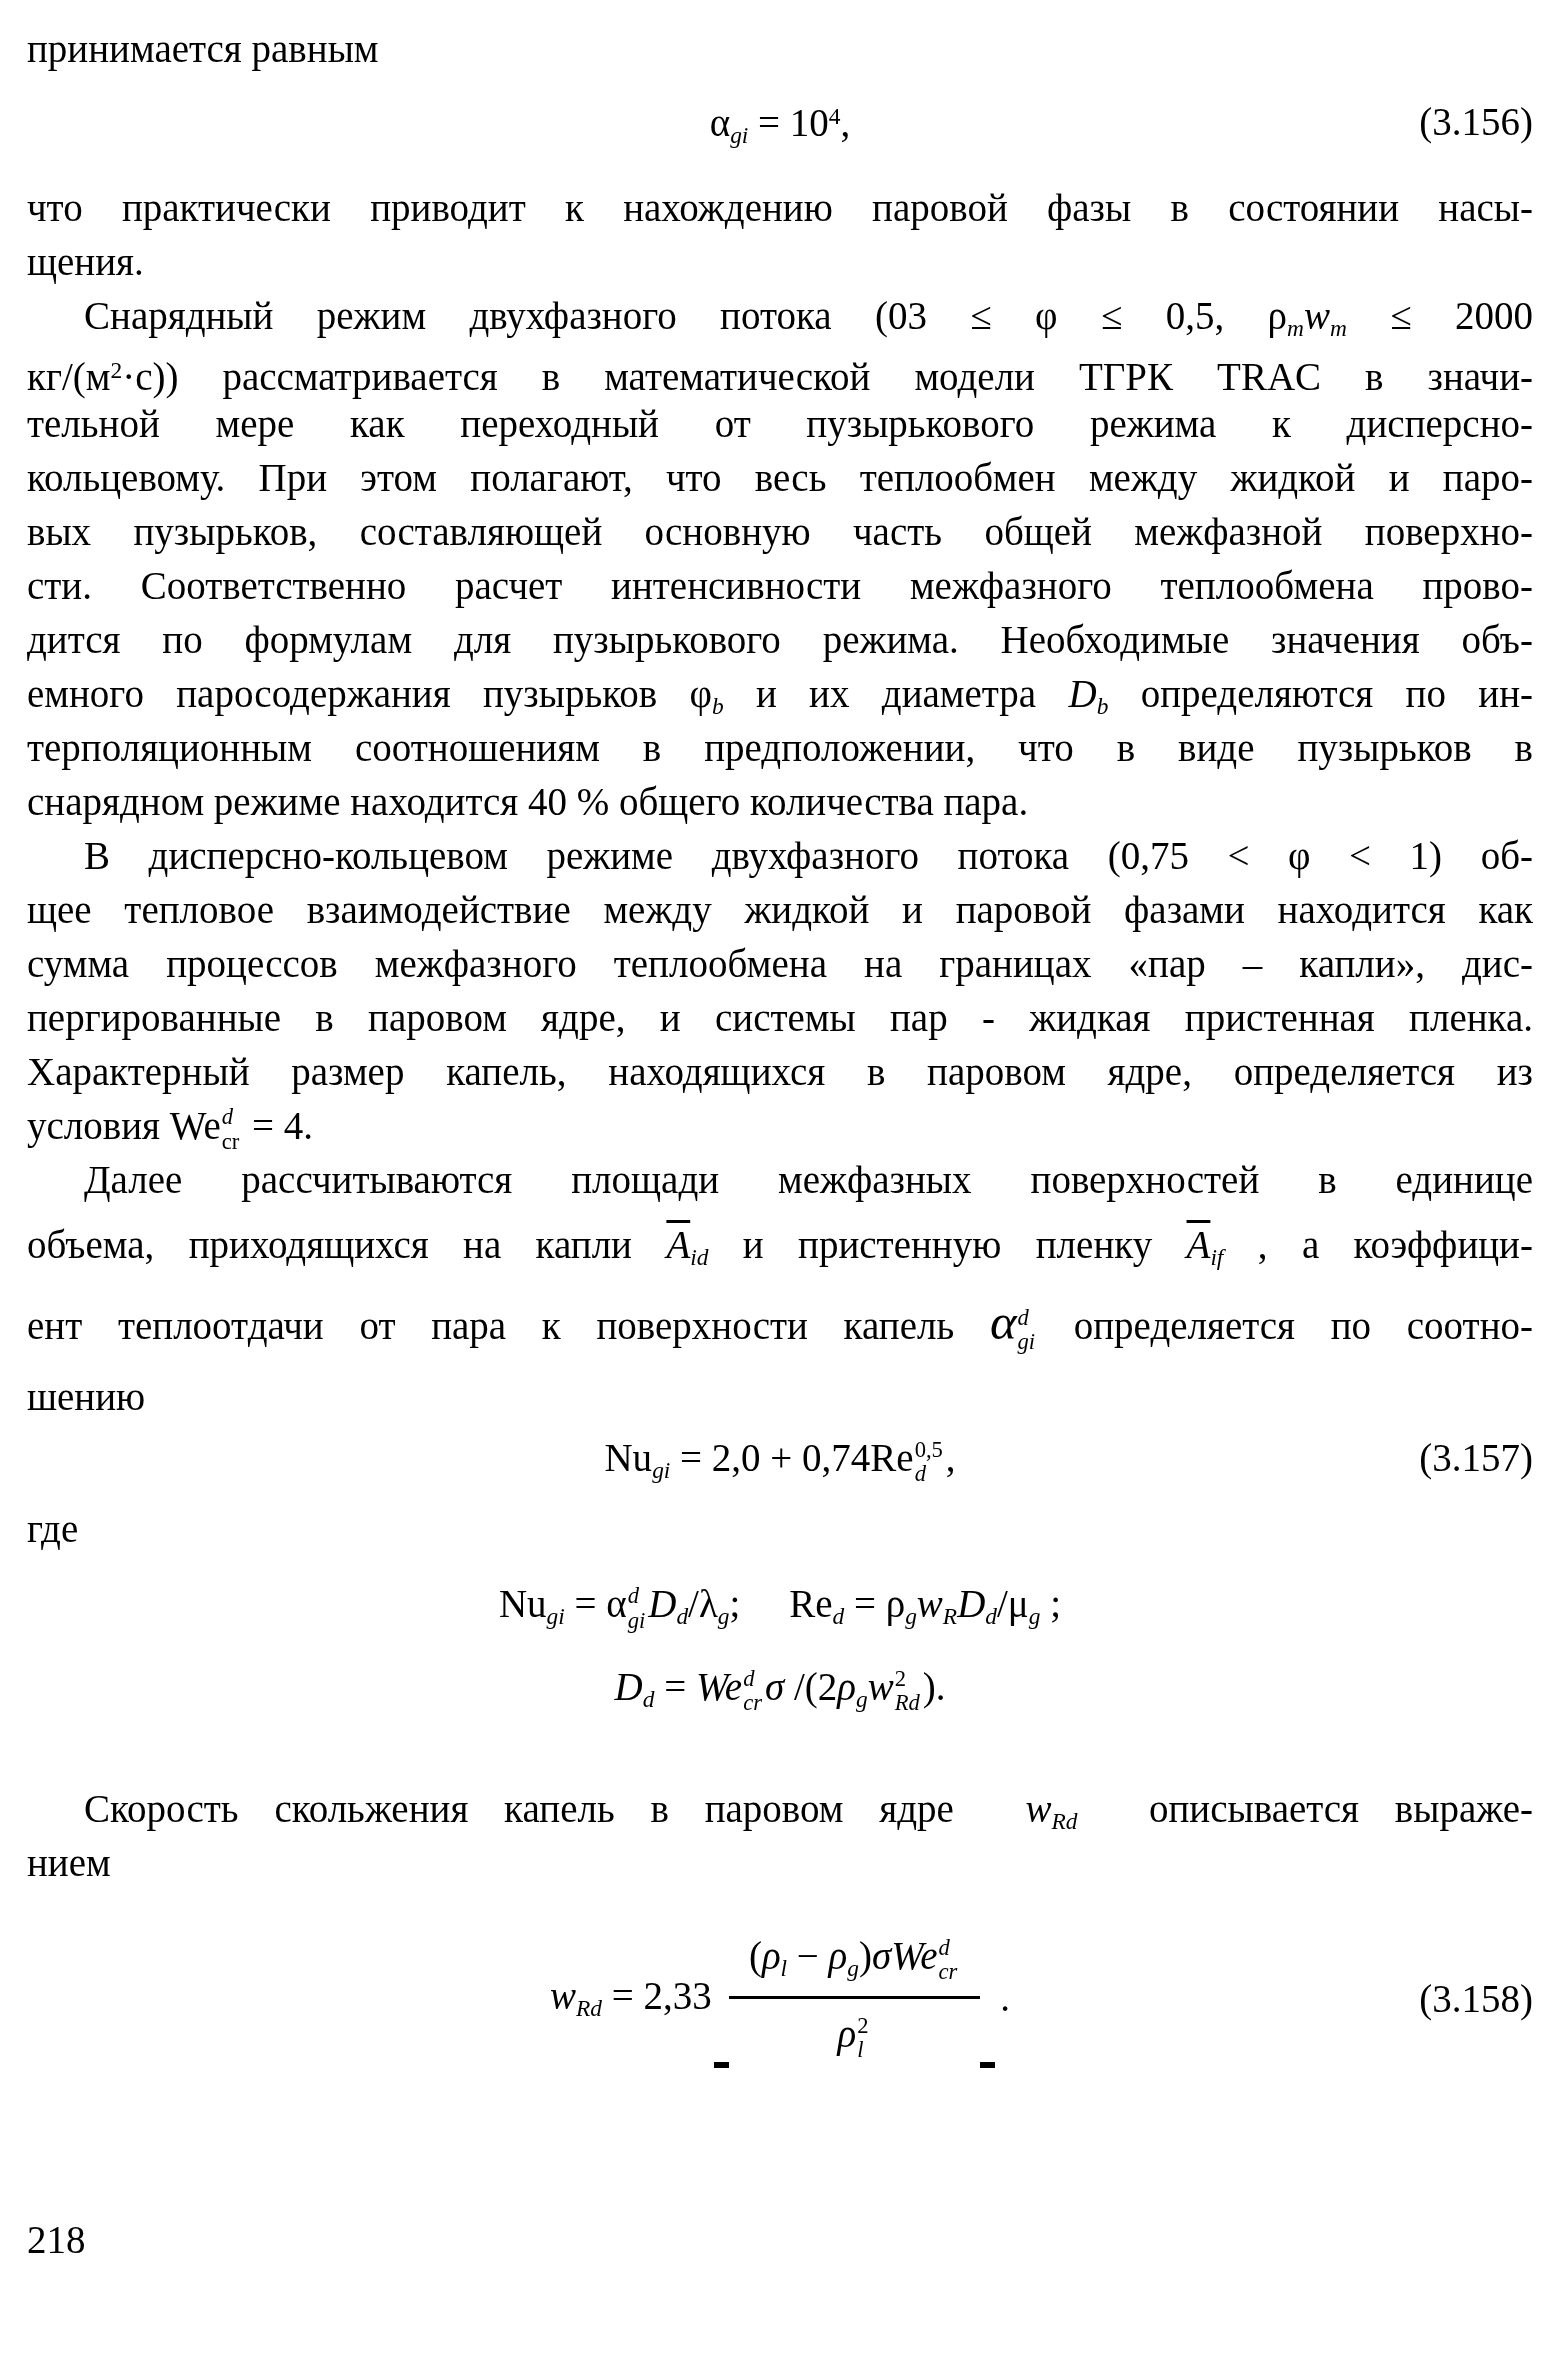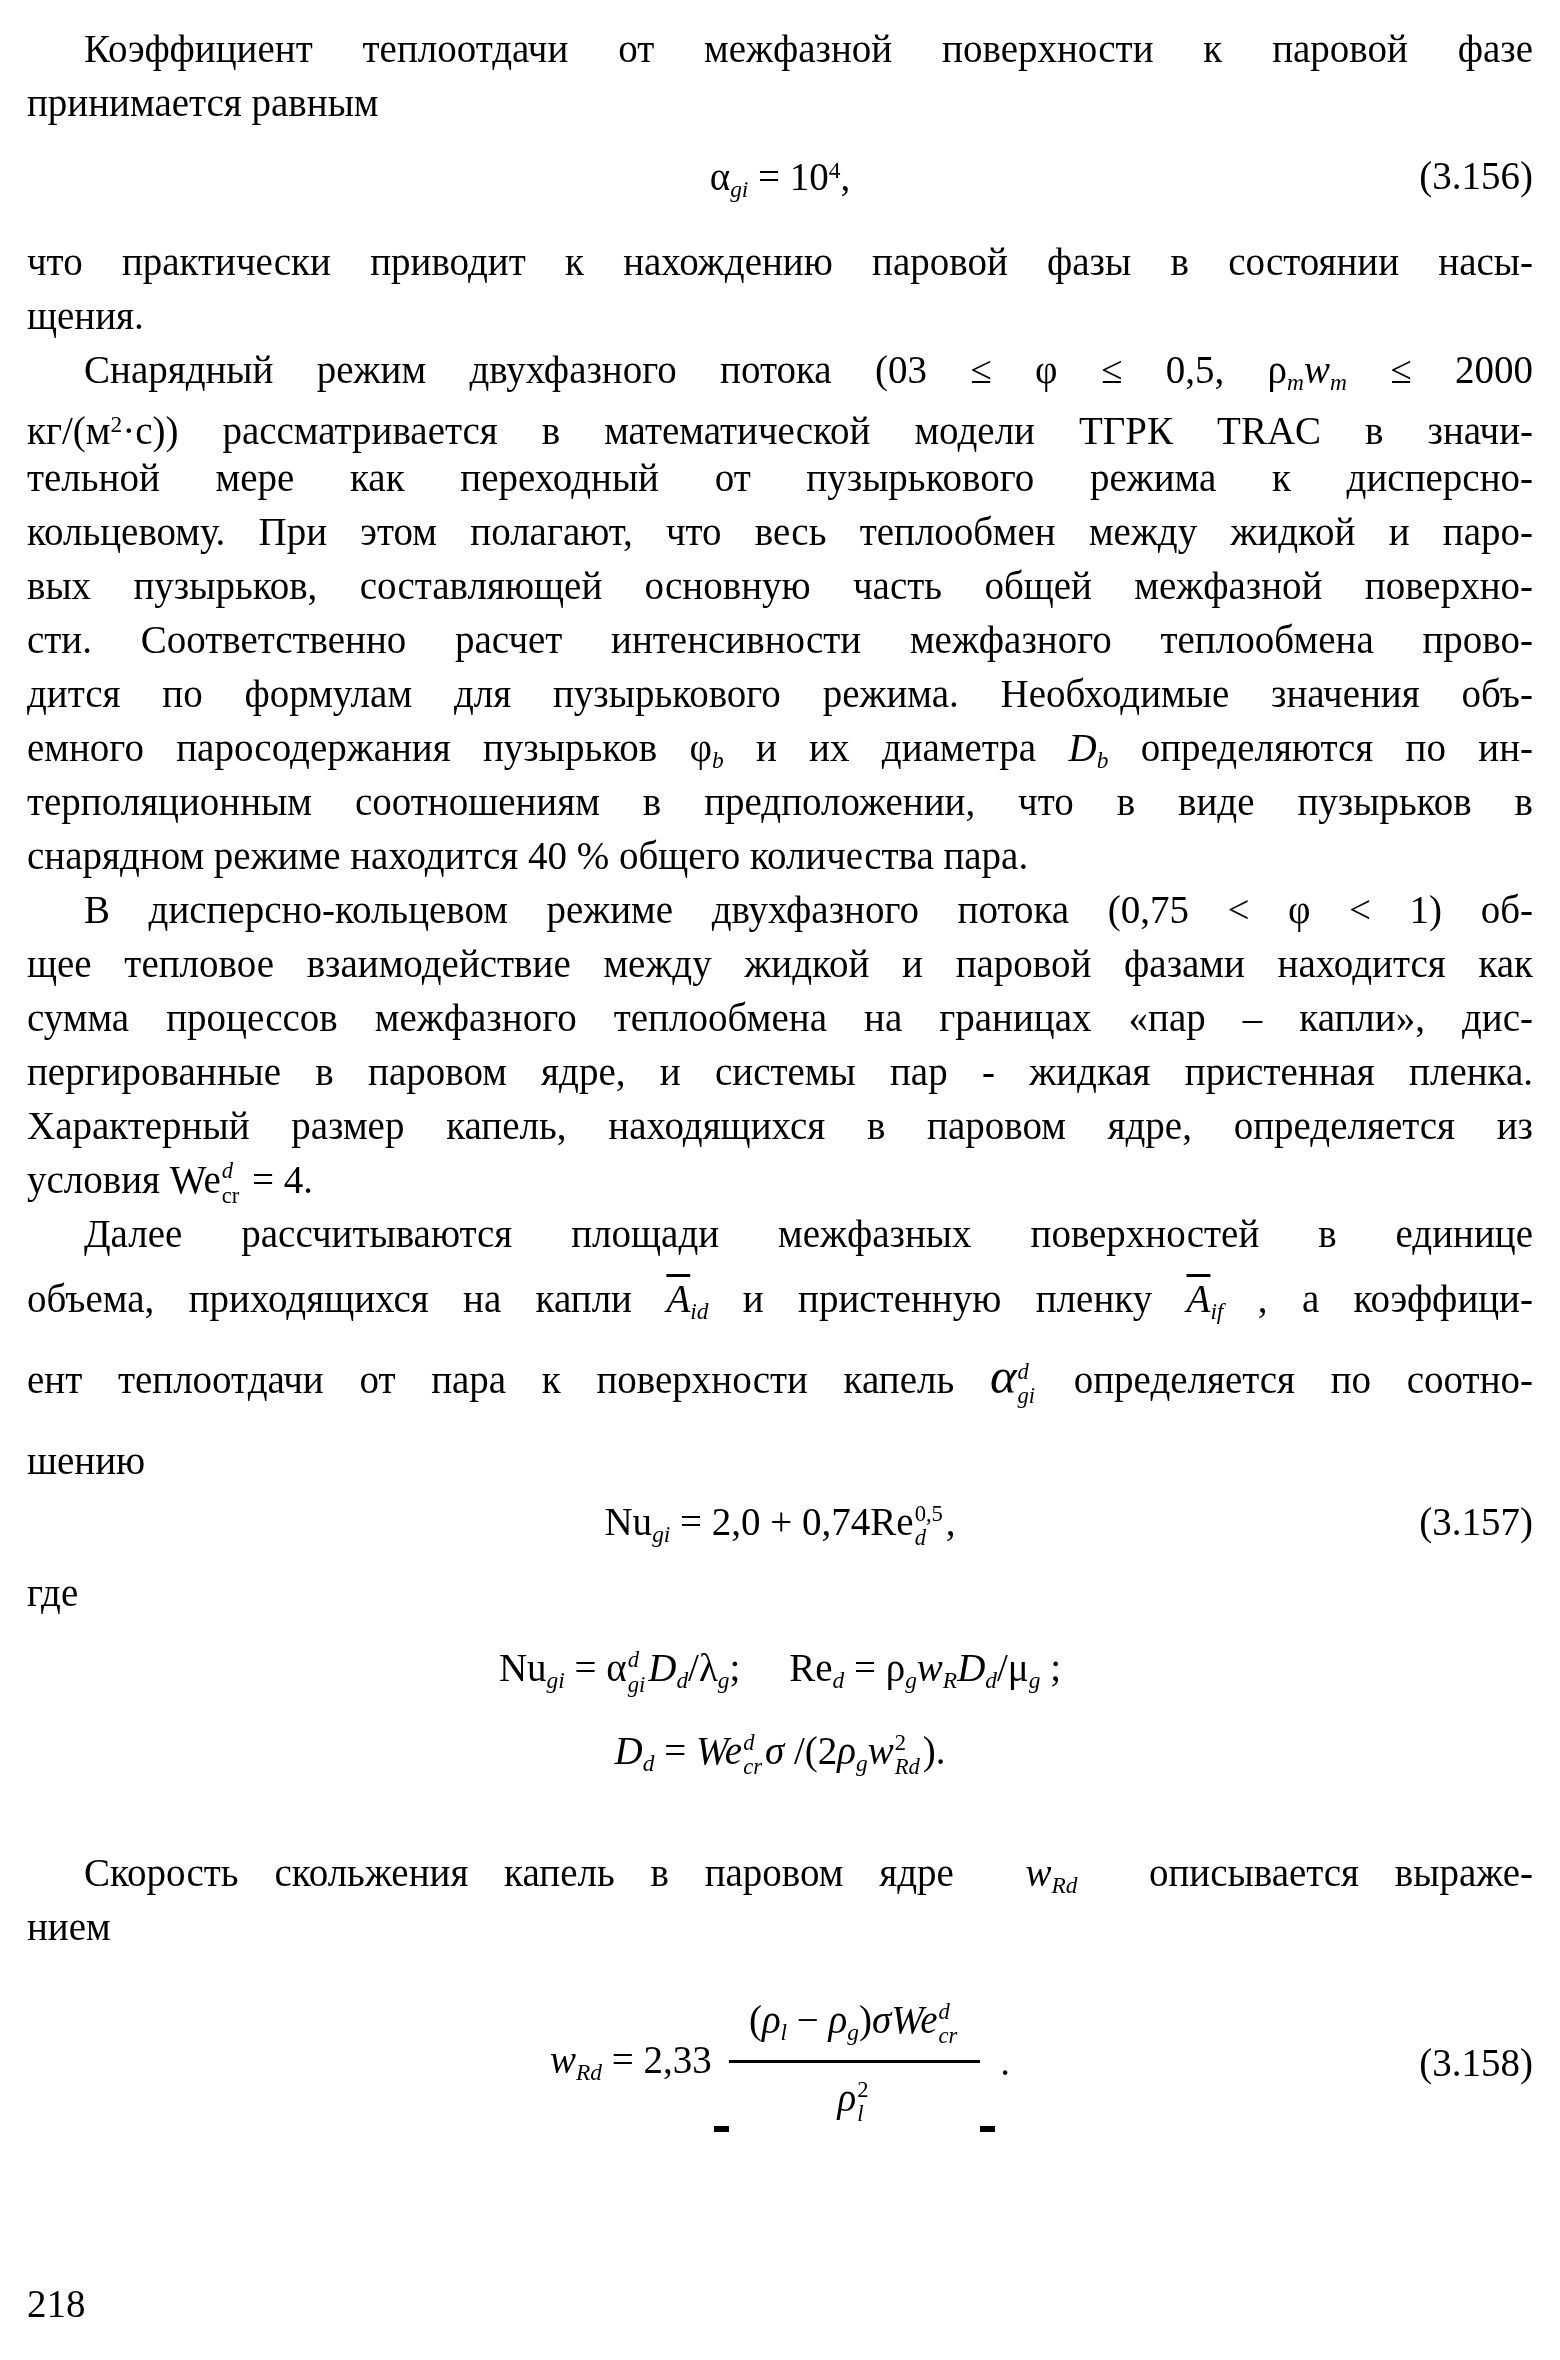--- a/index.html
+++ b/index.html
@@ -33,42 +33,41 @@
   
   .eq { position:relative; text-align:center; }
   .eq-num { position:absolute; right:0; top:50%; transform:translateY(-50%); }
   .eq156 { height:78px; line-height:66px; margin:7.8px 0 19.5px 0; }
   .eq157 { height:68px; line-height:68px; }
   .eqdef1 { height:78px; line-height:78px; margin-top:9.8px; }
   .eqdef2 { height:78px; line-height:78px; margin-top:4.9px; }
 
   .mtE2 { margin-top:11.7px; }
   .mtE3 { margin-top:22.4px; }
-  .mtE4 { margin-top:31px; }
+  .mtE4 { margin-top:21px; }
   .mtW  { margin-top:9.8px; }
   .g1   { margin-top:56px; }
 
   
   .eq158 { position:relative; margin-top:24.4px; height:166px; display:flex; align-items:center; justify-content:center; }
   .brkwrap { display:inline-flex; align-items:flex-end; margin:0 2px; }
   .brk-l { width:15.6px; border:3.9px solid #000; border-right:0; }
   .brk-r { width:15.6px; border:3.9px solid #000; border-left:0; }
   .frac { display:inline-block; text-align:center; }
   .fnum { display:block; padding:5.9px 19.5px 11.7px 19.5px; }
   .fden { display:block; border-top:3.9px solid #000; padding:11.7px 19.5px 5.9px 19.5px; }
   .trail { margin-left:2.9px; align-self:center; }
 
   .footer { margin-top:132px; height:54px; line-height:54px; text-align:left; }
 </style>
 </head>
 <body>
 
 <div class="page">
 
-  <div class="ln ind">Коэффициент теплоотдачи от межфазной поверхности к паровой фазе</div>
   <div class="ln end">принимается равным</div>
 
   <div class="eq eq156">
     <span>α<sub><i>gi</i></sub> = 10<sup>4</sup>,</span>
     <span class="eq-num">(3.156)</span>
   </div>
 
   <div class="ln">что практически  приводит к нахождению паровой фазы в состоянии насы-</div>
   <div class="ln end">щения.</div>
 

